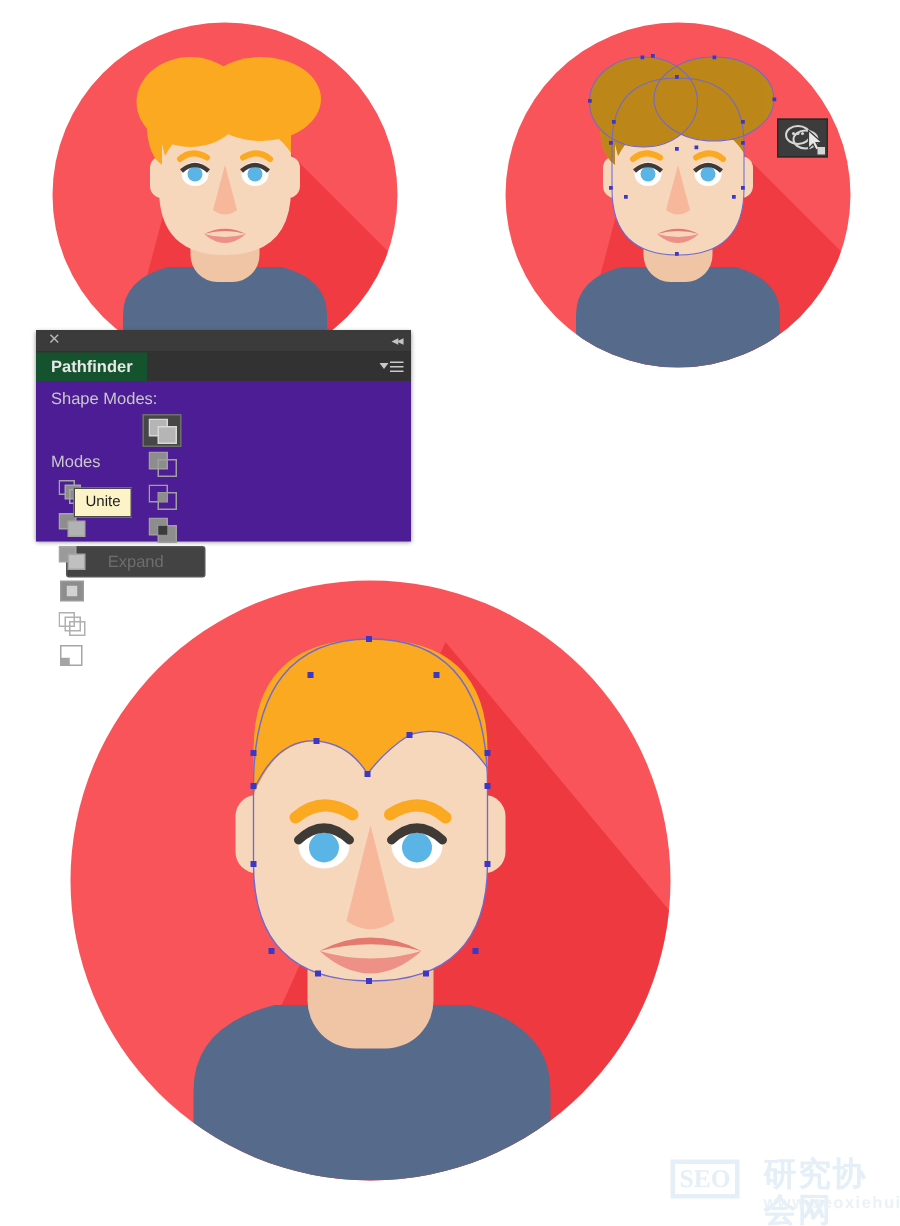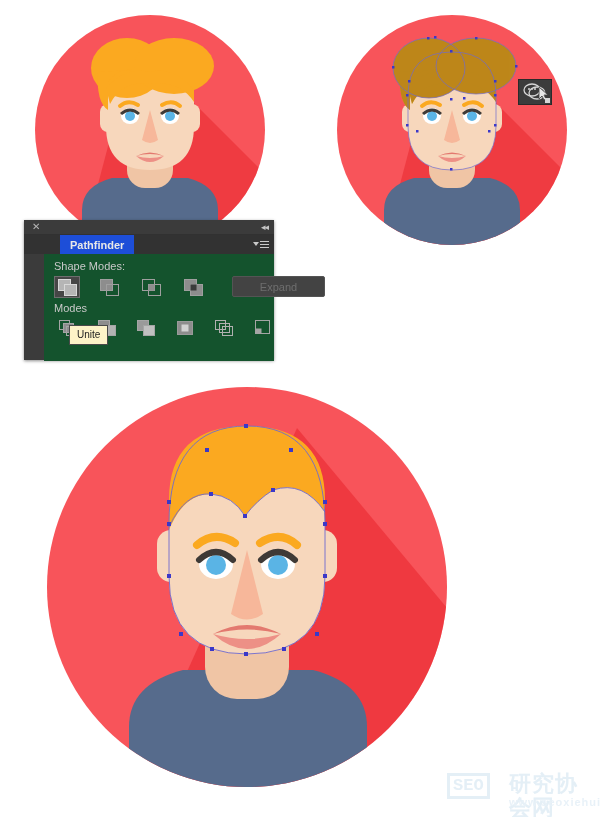--- a/index.html
+++ b/index.html
@@ -69,29 +69,28 @@
     cursor: pointer;
   }
   .pf-tabrow {
     position: relative;
     height: 19px;
     background: #323232;
     display: flex;
     align-items: stretch;
   }
   .pf-tab {
-    background: #1d4ed8;
+    background: #14532d;
     color: #e8e8e8;
     font-size: 11px;
     font-weight: bold;
     padding: 0 10px;
     display: flex;
     align-items: center;
     cursor: pointer;
-    margin-left: 36px;
   }
   .pf-tabfill { flex: 1; }
   .pf-menu {
     position: absolute;
     right: 5px;
     top: 4px;
     width: 16px;
     height: 12px;
     cursor: pointer;
   }
@@ -112,37 +111,37 @@
     display: block;
     height: 1px;
     background: #c9c9c9;
     margin-bottom: 2px;
   }
 
   .pf-body {
     position: relative;
     padding: 0;
     height: 107px;
-    background: #14532d;
-    margin-left: 20px;
+    background: #4c1d95;
   }
 
   .pf-section-label {
     position: absolute;
     color: #c9c9c9;
     font-size: 11px;
   }
   .lbl-shape { left: 10px; top: 6px; }
   .lbl-path  { left: 10px; top: 48px; }
 
   .pf-row {
     position: absolute;
     left: 10px;
     display: flex;
-    align-items: flex-start;
+    align-items: flex-end;
+    flex-direction: column;
   }
   .row-shape { top: 22px; }
   .row-path  { top: 64px; }
 
   .pf-btn {
     width: 26px;
     height: 22px;
     margin-right: 16px;
     position: relative;
     background: transparent;
@@ -221,21 +220,21 @@
   .wm-seo {
     position: absolute;
     left: 0; top: 1px;
     border: 3px solid #cfe2f0;
     color: #cfe2f0;
     font-size: 17px;
     font-weight: bold;
     letter-spacing: 0px;
     padding: 0px 3px;
     line-height: 20px;
-    font-family: Liberation Mono, monospace;
+    font-family: Liberation Serif, serif;
     text-align: center;
   }
   .wm-cn {
     position: absolute;
     left: 62px; top: 0px;
     color: #cfe2f0;
     font-size: 22px;
     font-weight: bold;
     line-height: 24px;
     font-family: "DejaVu Sans", sans-serif;

